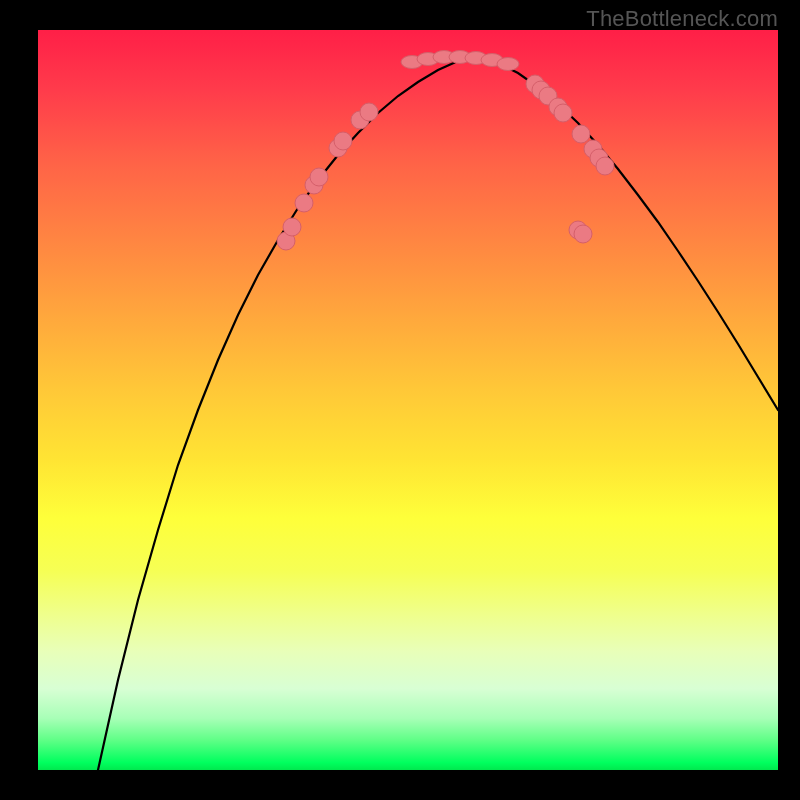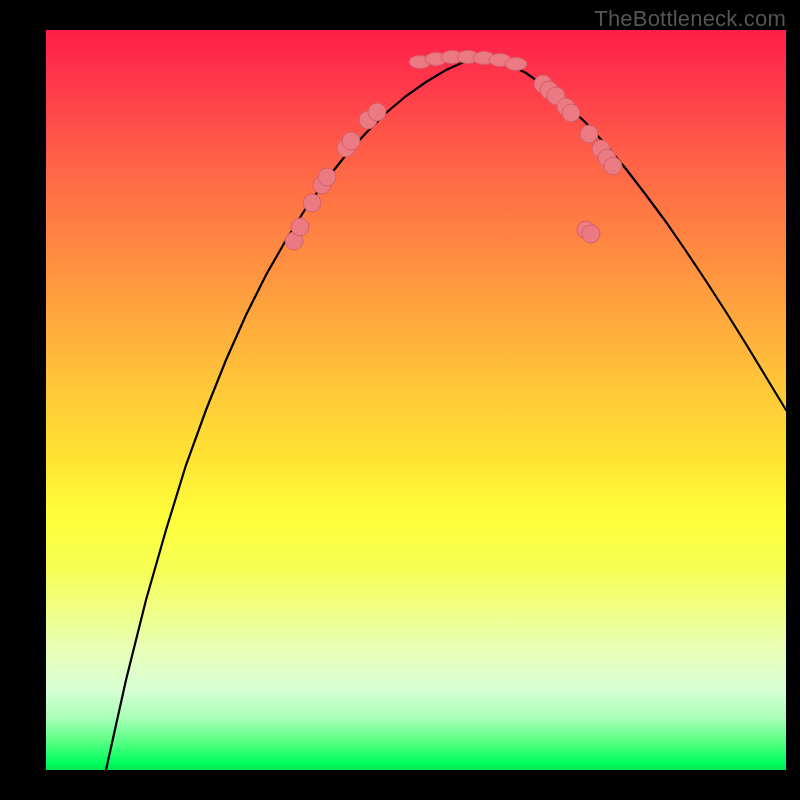--- a/index.html
+++ b/index.html
@@ -6,21 +6,21 @@
     margin: 0;
     padding: 0;
     width: 800px;
     height: 800px;
     overflow: hidden;
     background: #000;
     font-family: Arial, Helvetica, sans-serif;
   }
   .frame {
     position: absolute;
-    left: 16px;
+    left: 8px;
     top: 0;
     width: 782px;
     height: 800px;
     background: #000;
   }
   .plot {
     position: absolute;
     left: 30px;
     top: 30px;
     width: 740px;

